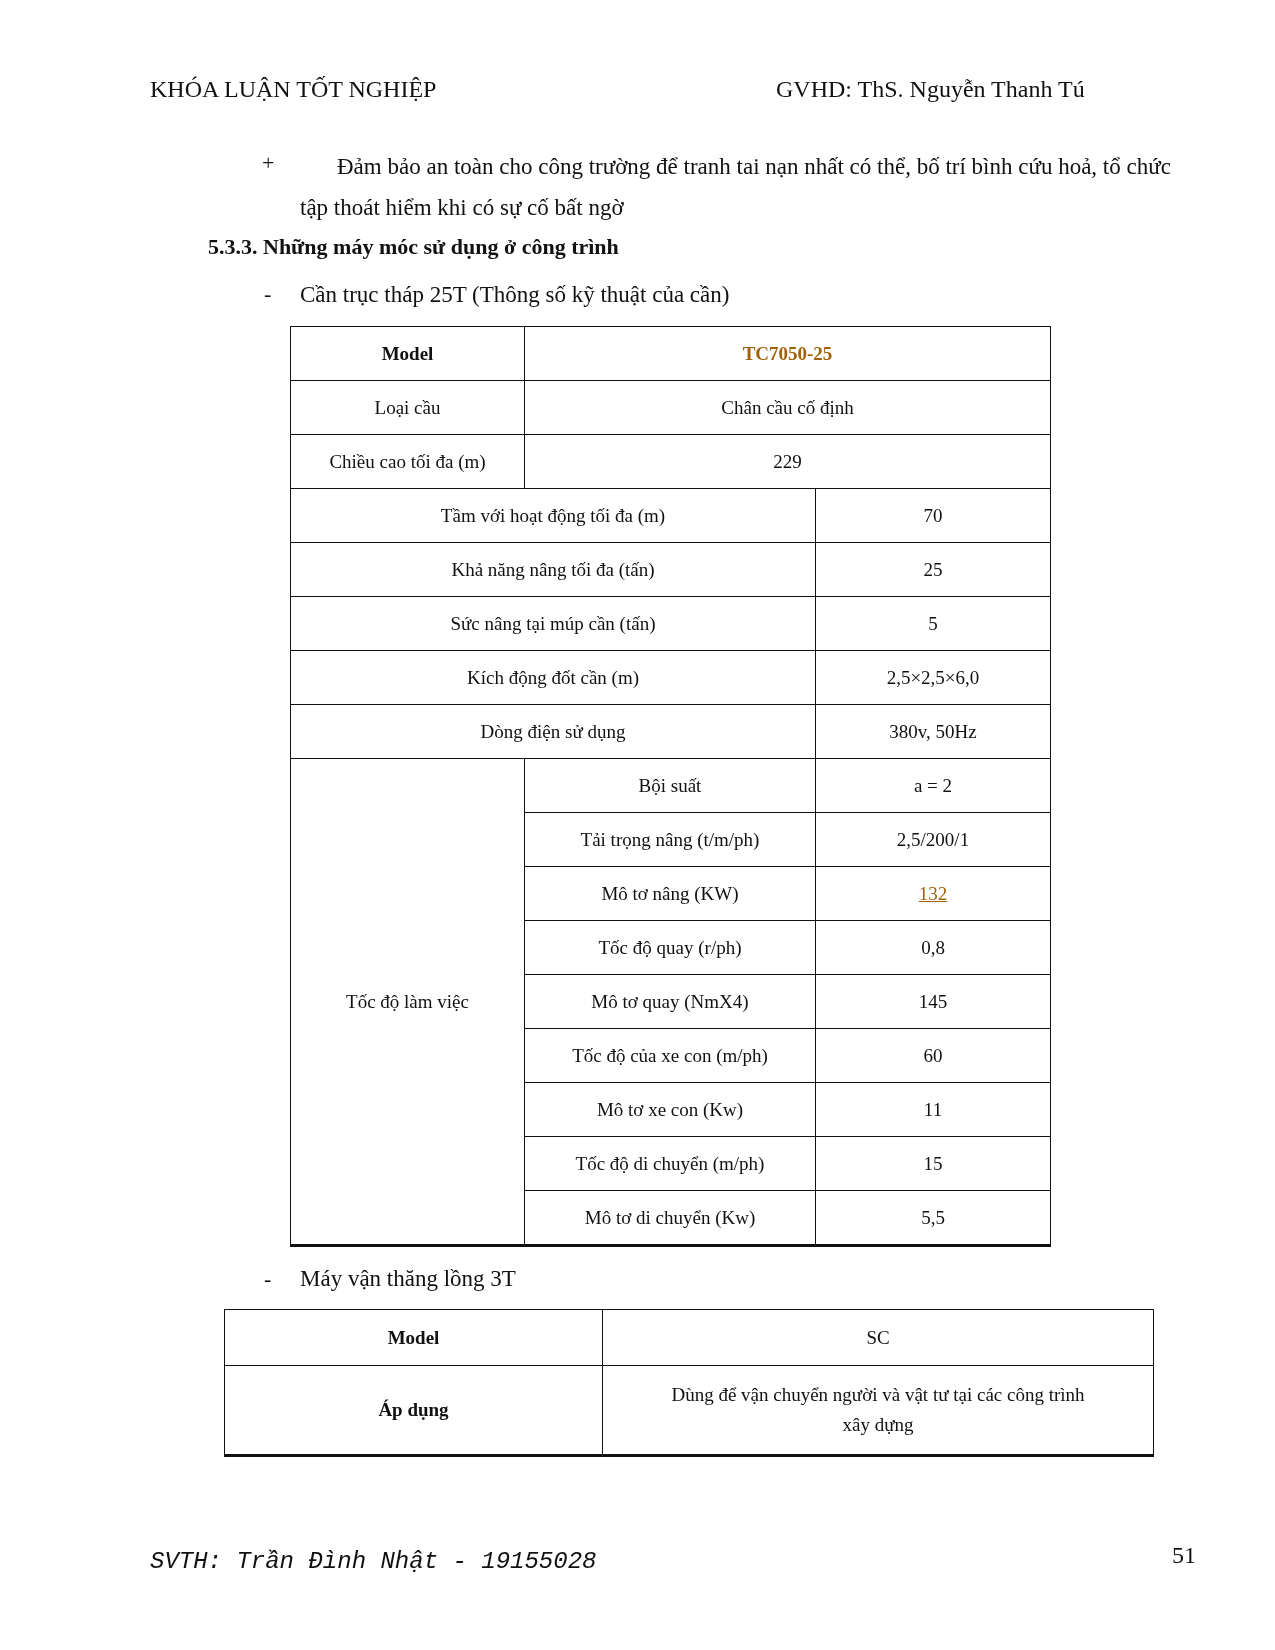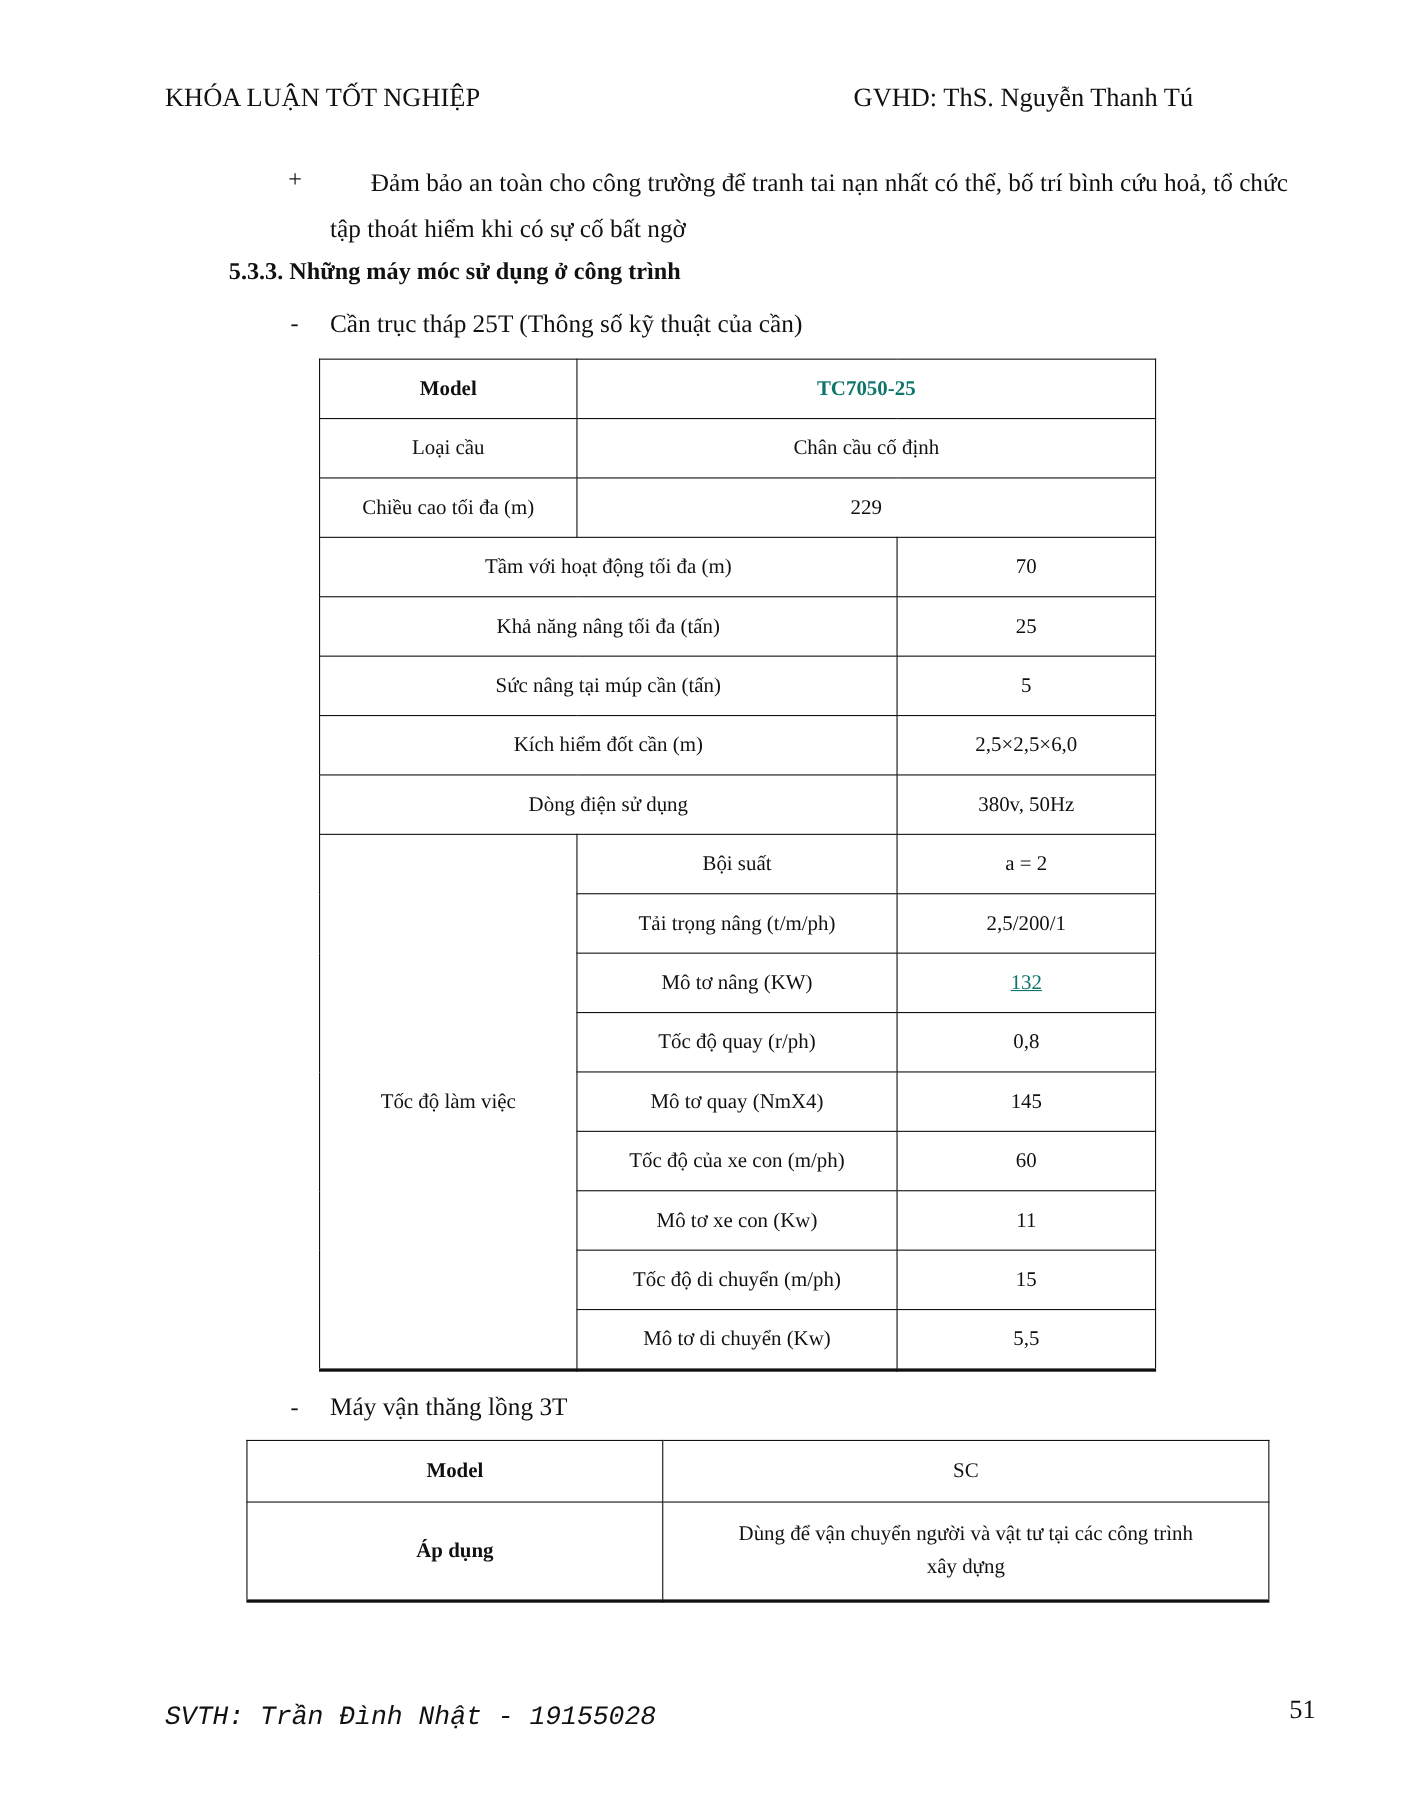--- a/index.html
+++ b/index.html
@@ -6,21 +6,21 @@
   body { width:1275px; height:1650px; position:relative; overflow:hidden;
          font-family:"Liberation Serif", "DejaVu Serif", serif; color:#111; }
   .abs { position:absolute; white-space:nowrap; }
   .hdr { font-size:24px; top:76px; }
   .body-text { font-size:23px; line-height:35px; }
   .marker { font-size:22px; }
   .heading { font-size:22px; font-weight:bold; }
   table.spec { position:absolute; border-collapse:collapse; font-size:19px; table-layout:fixed; }
   table.spec td { border:1.5px solid #111; text-align:center; vertical-align:middle; padding:0 6px; }
   table.spec .b { font-weight:bold; }
-  .gray { color:#0f766e; }
+  .gray { color:#a16207; }
   .ul { text-decoration:underline; }
   #t1 { left:290px; top:326px; width:760px; }
   #t1 td { height:53px; }
   #t1 { border-bottom:3px solid #111; }
   #t2 { left:224px; top:1309px; width:929px; border-bottom:3px solid #111; }
   #t2 td.r1 { height:55px; }
   #t2 td.r2 { height:88px; line-height:30px; }
   .footer { font-size:24px; font-style:italic; left:150px; top:1548px;font-family:Liberation Mono, monospace; }
   .pagenum { font-size:24px; left:1172px; top:1514px;margin-top:28px; }
 </style>
@@ -64,21 +64,21 @@
   </tr>
   <tr>
     <td colspan="2">Khả năng nâng tối đa (tấn)</td>
     <td>25</td>
   </tr>
   <tr>
     <td colspan="2">Sức nâng tại múp cần (tấn)</td>
     <td>5</td>
   </tr>
   <tr>
-    <td colspan="2">Kích hiểm đốt cần (m)</td>
+    <td colspan="2">Kích động đốt cần (m)</td>
     <td>2,5×2,5×6,0</td>
   </tr>
   <tr>
     <td colspan="2">Dòng điện sử dụng</td>
     <td>380v, 50Hz</td>
   </tr>
   <tr>
     <td rowspan="9">Tốc độ làm việc</td>
     <td>Bội suất</td>
     <td>a = 2</td>

